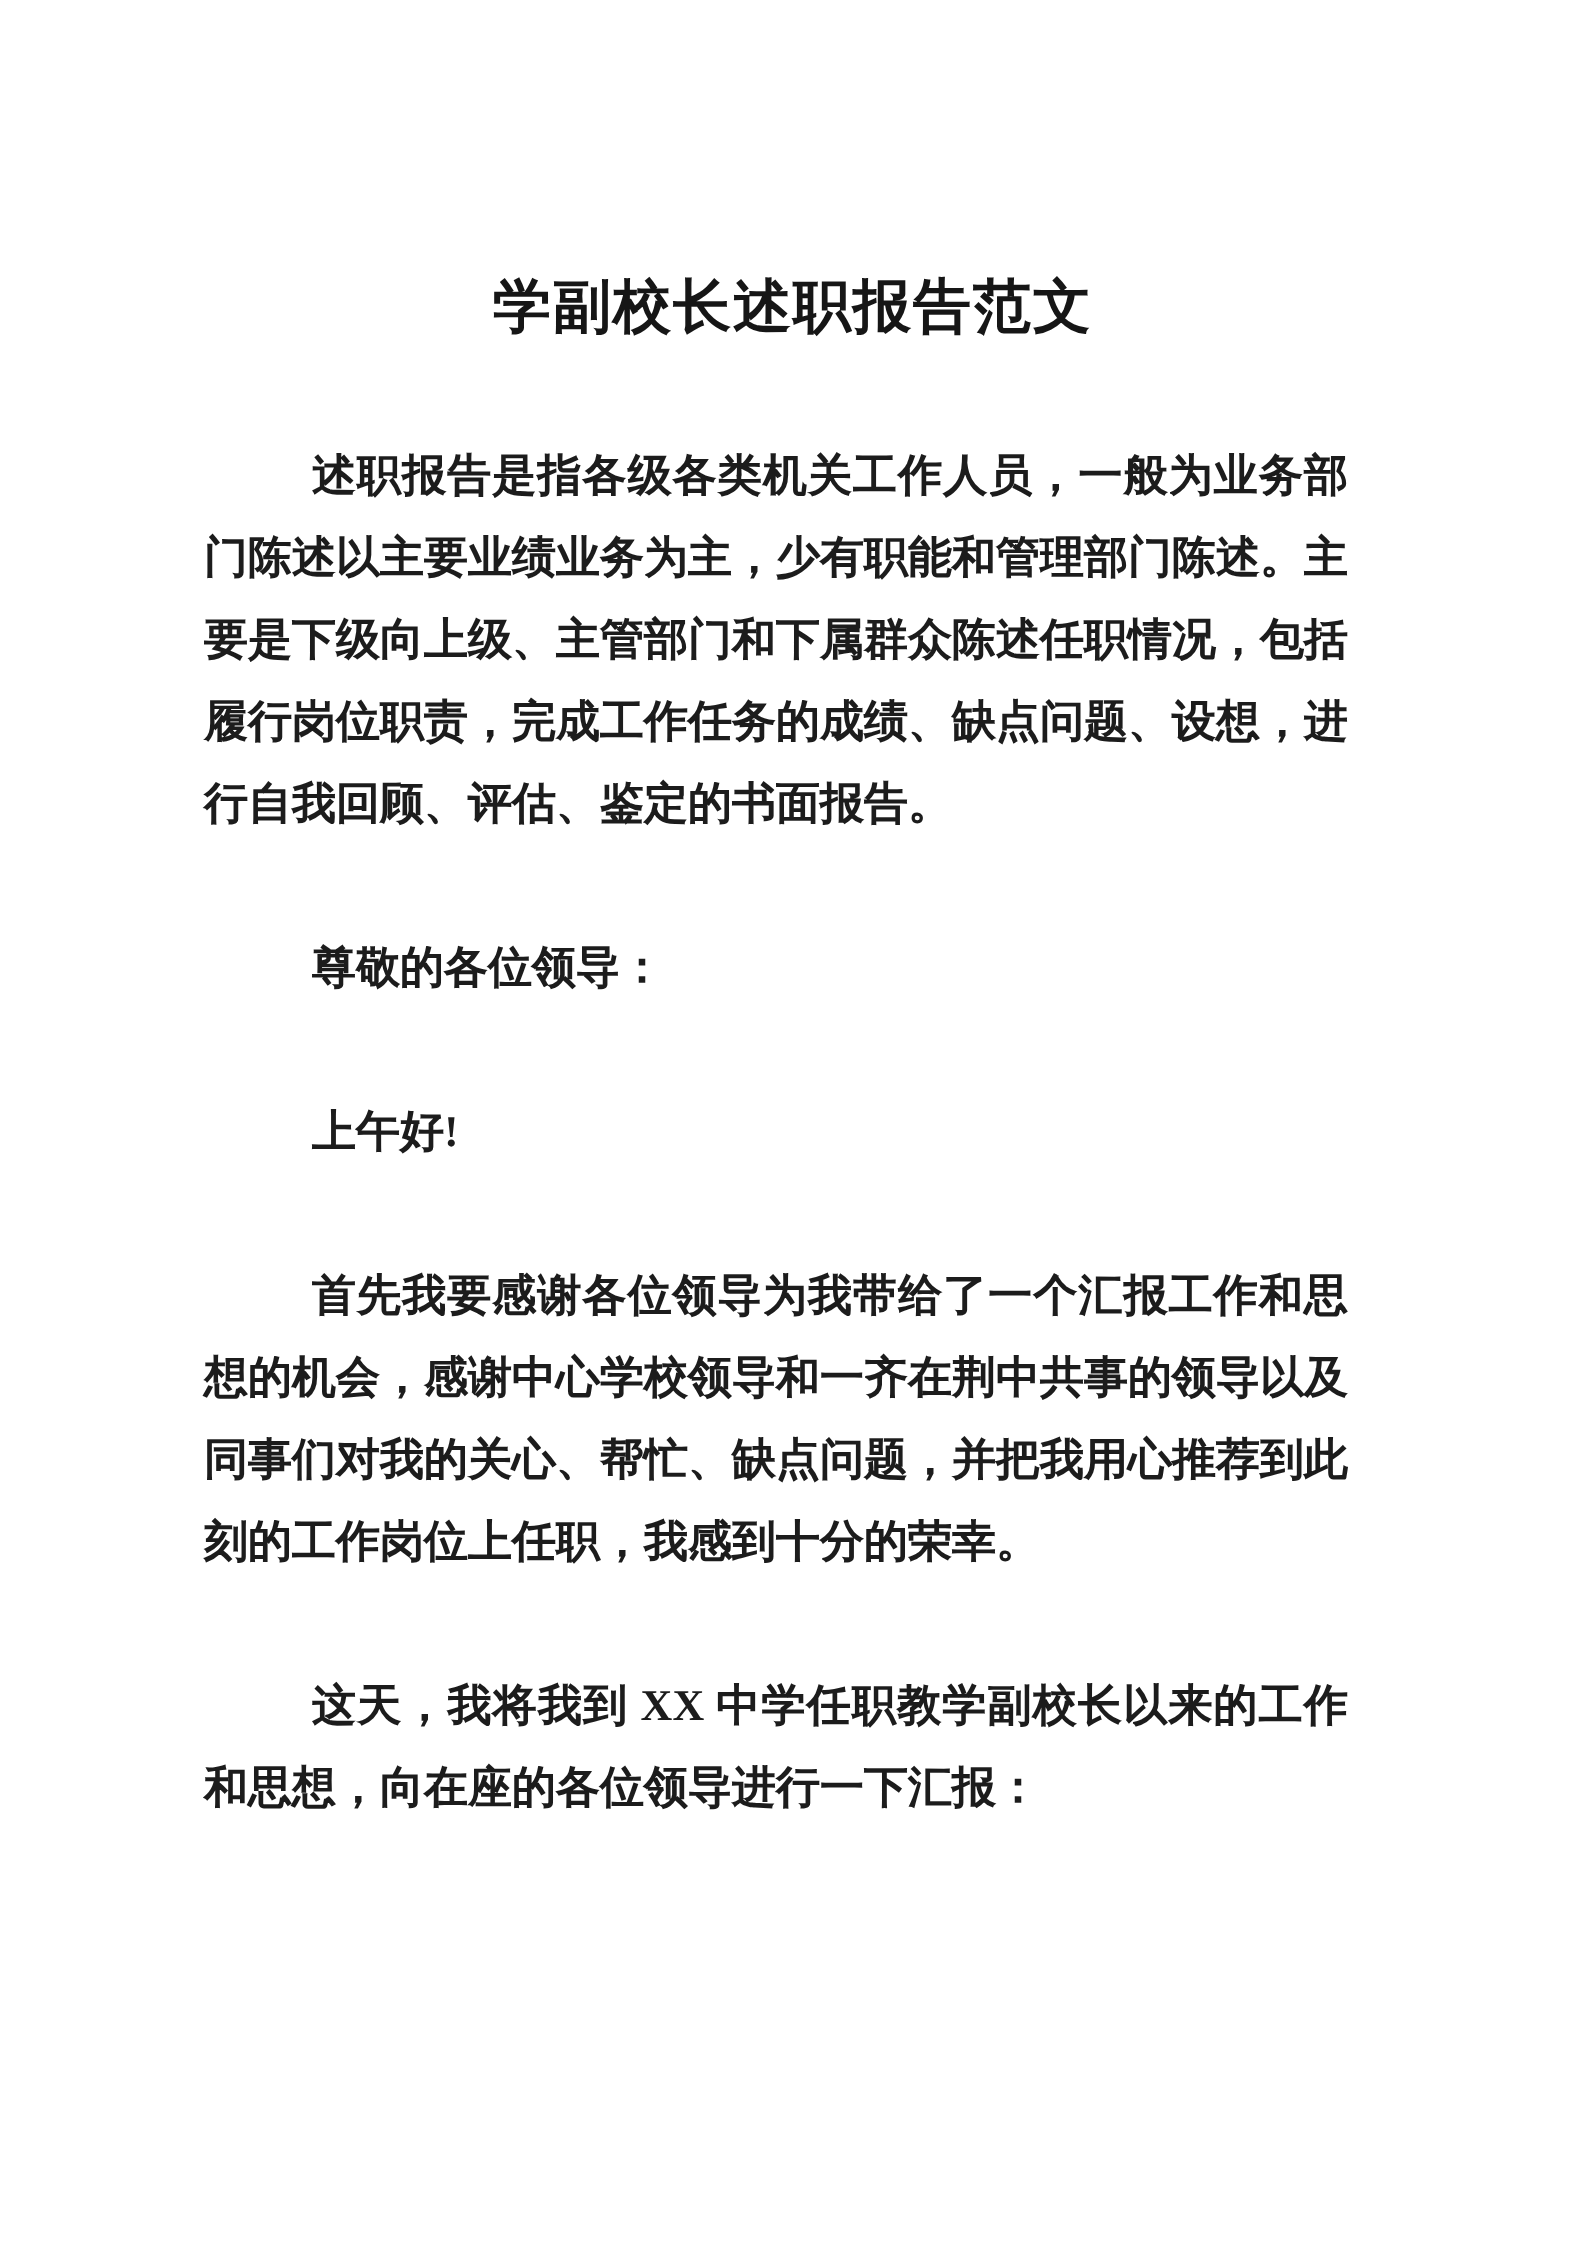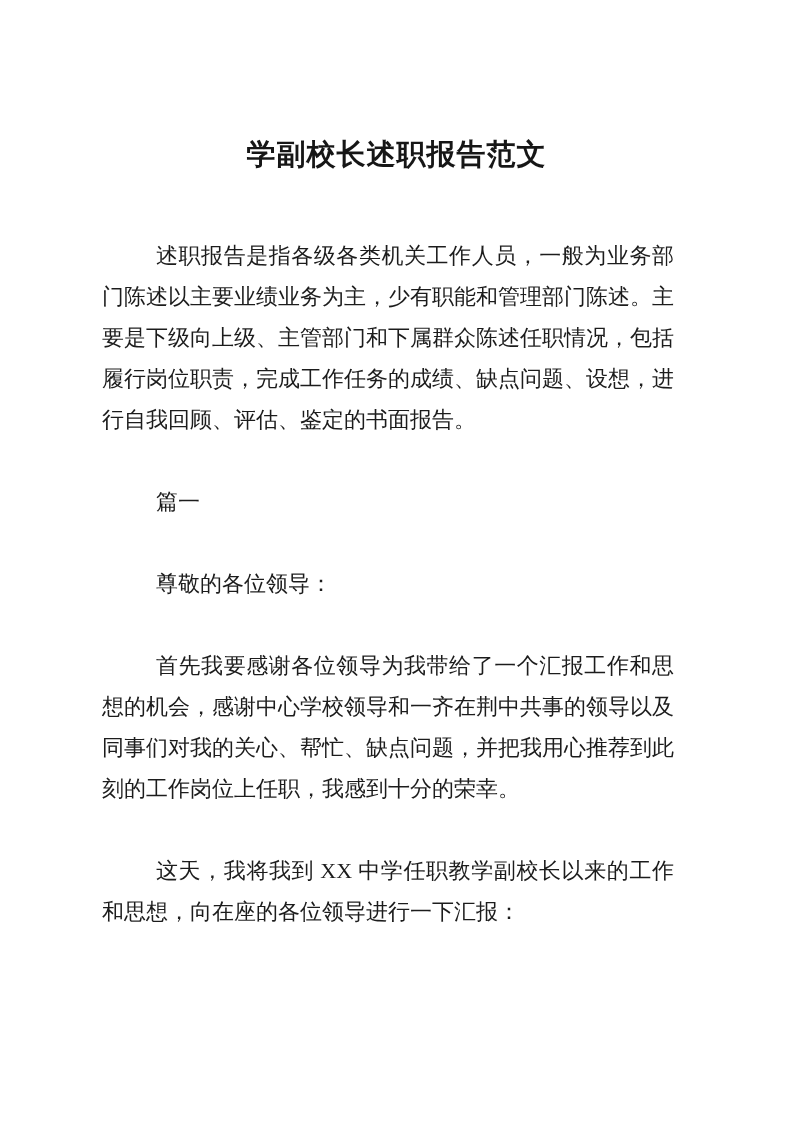--- a/index.html
+++ b/index.html
@@ -23,23 +23,24 @@
     width: 793px;
     text-align: center;
     font-size: 29px;
     font-weight: 700;
     line-height: 46px;
     letter-spacing: 1px;
     color: #161616;
   }
   .doc-body {
     position: absolute;
-    top: 235px;
+    top: 217px;
     left: 102px;
     width: 572px;
+    font-weight: bold;
   }
   .para {
     margin: 0 0 41px 0;
     font-size: 22px;
     line-height: 41px;
     text-align: justify;
     text-indent: 54px;
     word-break: break-all;
     color: #1c1c1c;
   }
@@ -48,18 +49,18 @@
   }
 </style>
 </head>
 <body>
 
 <div class="page">
   <h1 class="doc-title">学副校长述职报告范文</h1>
 
   <div class="doc-body">
     <p class="para">述职报告是指各级各类机关工作人员，一般为业务部门陈述以主要业绩业务为主，少有职能和管理部门陈述。主要是下级向上级、主管部门和下属群众陈述任职情况，包括履行岗位职责，完成工作任务的成绩、缺点问题、设想，进行自我回顾、评估、鉴定的书面报告。</p>
-    <p class="para">篇一</p>
     <p class="para">尊敬的各位领导：</p>
+    <p class="para">上午好!</p>
     <p class="para">首先我要感谢各位领导为我带给了一个汇报工作和思想的机会，感谢中心学校领导和一齐在荆中共事的领导以及同事们对我的关心、帮忙、缺点问题，并把我用心推荐到此刻的工作岗位上任职，我感到十分的荣幸。</p>
     <p class="para">这天，我将我到 XX 中学任职教学副校长以来的工作和思想，向在座的各位领导进行一下汇报：</p>
   </div>
 </div>
 
 </body></html>

